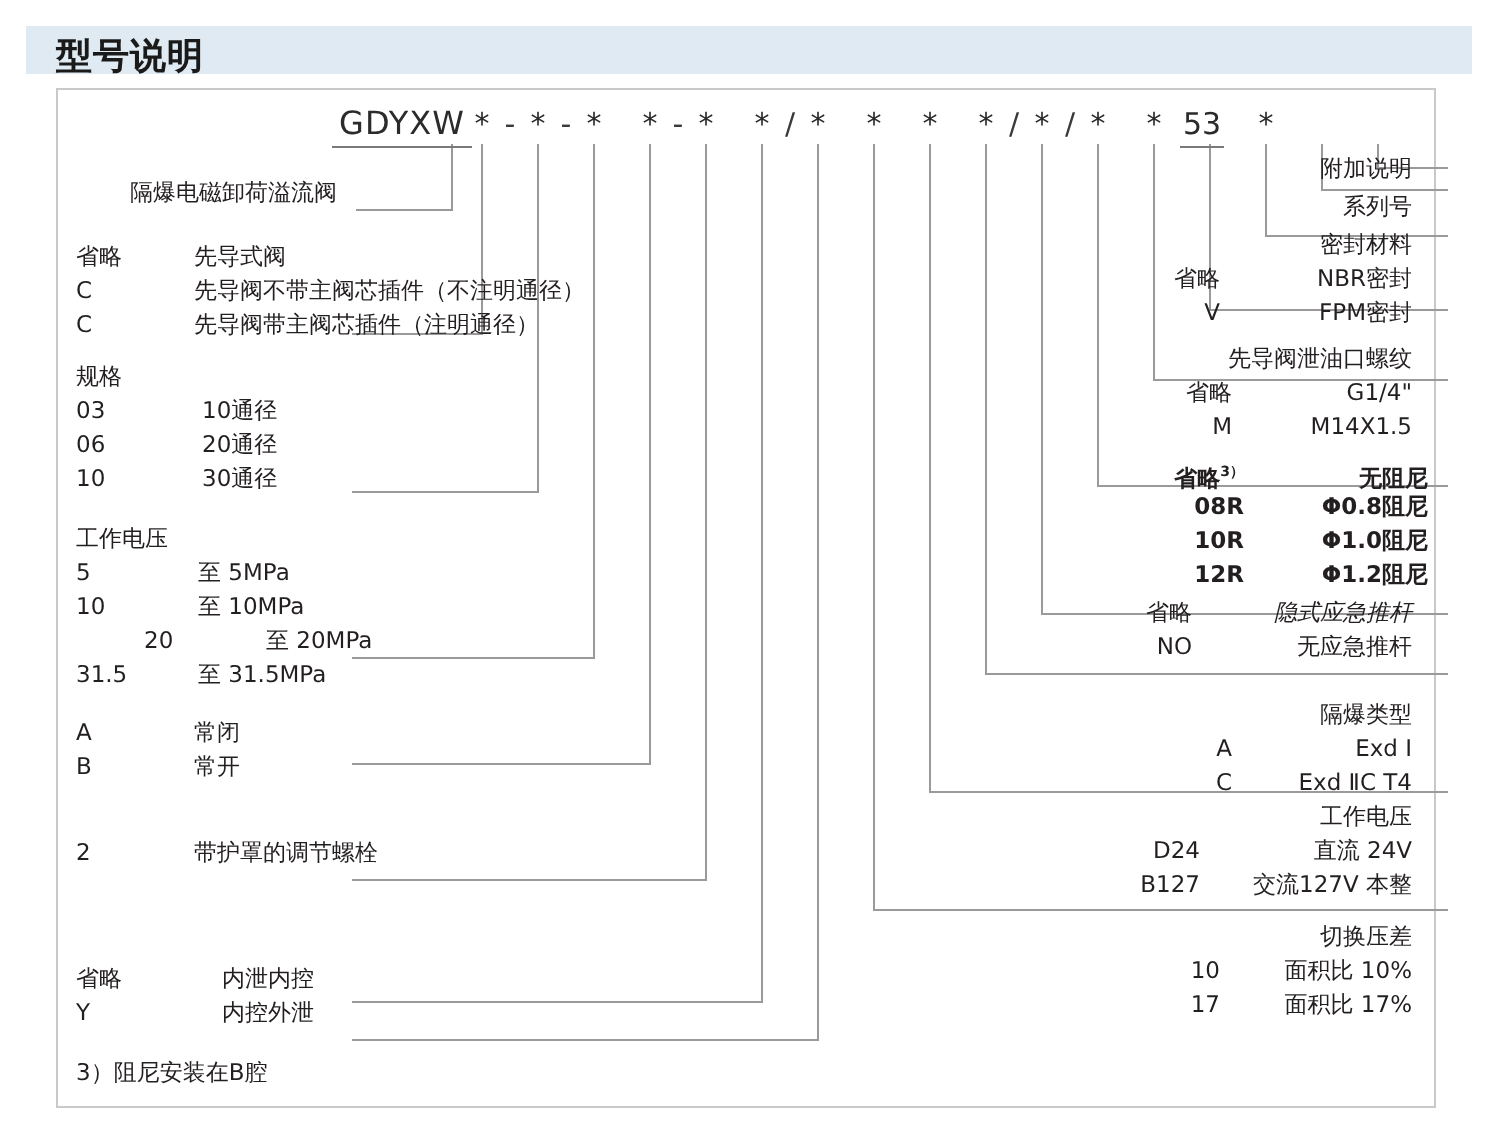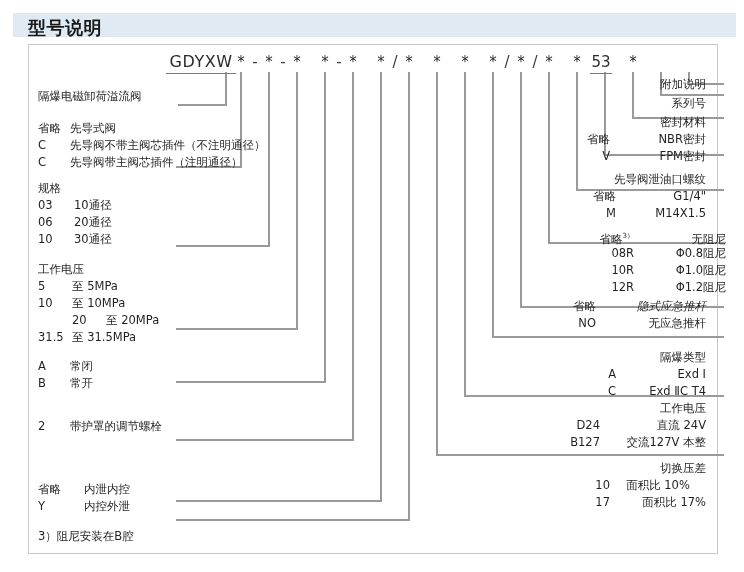--- a/index.html
+++ b/index.html
@@ -51,21 +51,21 @@
   .blk .ln{
     font-size:11.5px;line-height:17px;height:17px;
     color:#231f20;
   }
   .blk.left .ln{text-align:left;}
   .blk.right .ln{text-align:right;}
   .hd{font-weight:normal;}
   
   .kv{display:block;}
   .kv .k{display:inline-block;text-align:left;}
-  .kv .v{display:inline-block;}
+  .kv .v{display:inline-block;margin-left:27px;}
   
   .rkv{display:block;text-align:right;}
   .rkv .k{display:inline-block;text-align:right;}
   .rkv .v{display:inline-block;text-align:right;}
   sup{font-size:7px;vertical-align:super;}
 </style>
 </head>
 <body>
 
 <div id="header-bar"></div>
@@ -181,21 +181,21 @@
   <div class="ln rkv"><span class="k" style="width:52px;">省略</span><span class="v" style="width:96px;">NBR密封</span></div>
   <div class="ln rkv"><span class="k" style="width:52px;">V</span><span class="v" style="width:96px;">FPM密封</span></div>
 </div>
 
 <div class="blk right" style="left:450px;top:171px;width:256px;">
   <div class="ln hd">先导阀泄油口螺纹</div>
   <div class="ln rkv"><span class="k" style="width:52px;">省略</span><span class="v" style="width:90px;">G1/4"</span></div>
   <div class="ln rkv"><span class="k" style="width:52px;">M</span><span class="v" style="width:90px;">M14X1.5</span></div>
 </div>
 
-<div class="blk right" style="left:470px;top:228px;width:256px;">
+<div class="blk right" style="left:458px;top:228px;width:256px;font-weight:bold;">
   <div class="ln rkv"><span class="k" style="width:56px;"><span>省略</span><sup>3）</sup></span><span class="v" style="width:92px;">无阻尼</span></div>
   <div class="ln rkv"><span class="k" style="width:56px;">08R</span><span class="v" style="width:92px;">Φ0.8阻尼</span></div>
   <div class="ln rkv"><span class="k" style="width:56px;">10R</span><span class="v" style="width:92px;">Φ1.0阻尼</span></div>
   <div class="ln rkv"><span class="k" style="width:56px;">12R</span><span class="v" style="width:92px;">Φ1.2阻尼</span></div>
 </div>
 
 <div class="blk right" style="left:450px;top:298px;width:256px;">
   <div class="ln rkv"><span class="k" style="width:48px;">省略</span><span class="v" style="width:110px;font-style:italic;">隐式应急推杆</span></div>
   <div class="ln rkv"><span class="k" style="width:48px;">NO</span><span class="v" style="width:110px;">无应急推杆</span></div>
 </div>
@@ -207,15 +207,15 @@
 </div>
 
 <div class="blk right" style="left:450px;top:400px;width:256px;">
   <div class="ln hd">工作电压</div>
   <div class="ln rkv"><span class="k" style="width:50px;">D24</span><span class="v" style="width:106px;">直流 24V</span></div>
   <div class="ln rkv"><span class="k" style="width:50px;">B127</span><span class="v" style="width:106px;">交流127V 本整</span></div>
 </div>
 
 <div class="blk right" style="left:450px;top:460px;width:256px;">
   <div class="ln hd">切换压差</div>
-  <div class="ln rkv"><span class="k" style="width:60px;">10</span><span class="v" style="width:96px;text-align:center;">面积比  10%</span></div>
+  <div class="ln rkv"><span class="k" style="width:60px;">10</span><span class="v" style="width:96px;">面积比  10%</span></div>
   <div class="ln rkv"><span class="k" style="width:60px;">17</span><span class="v" style="width:96px;">面积比  17%</span></div>
 </div>
 
 </body></html>

